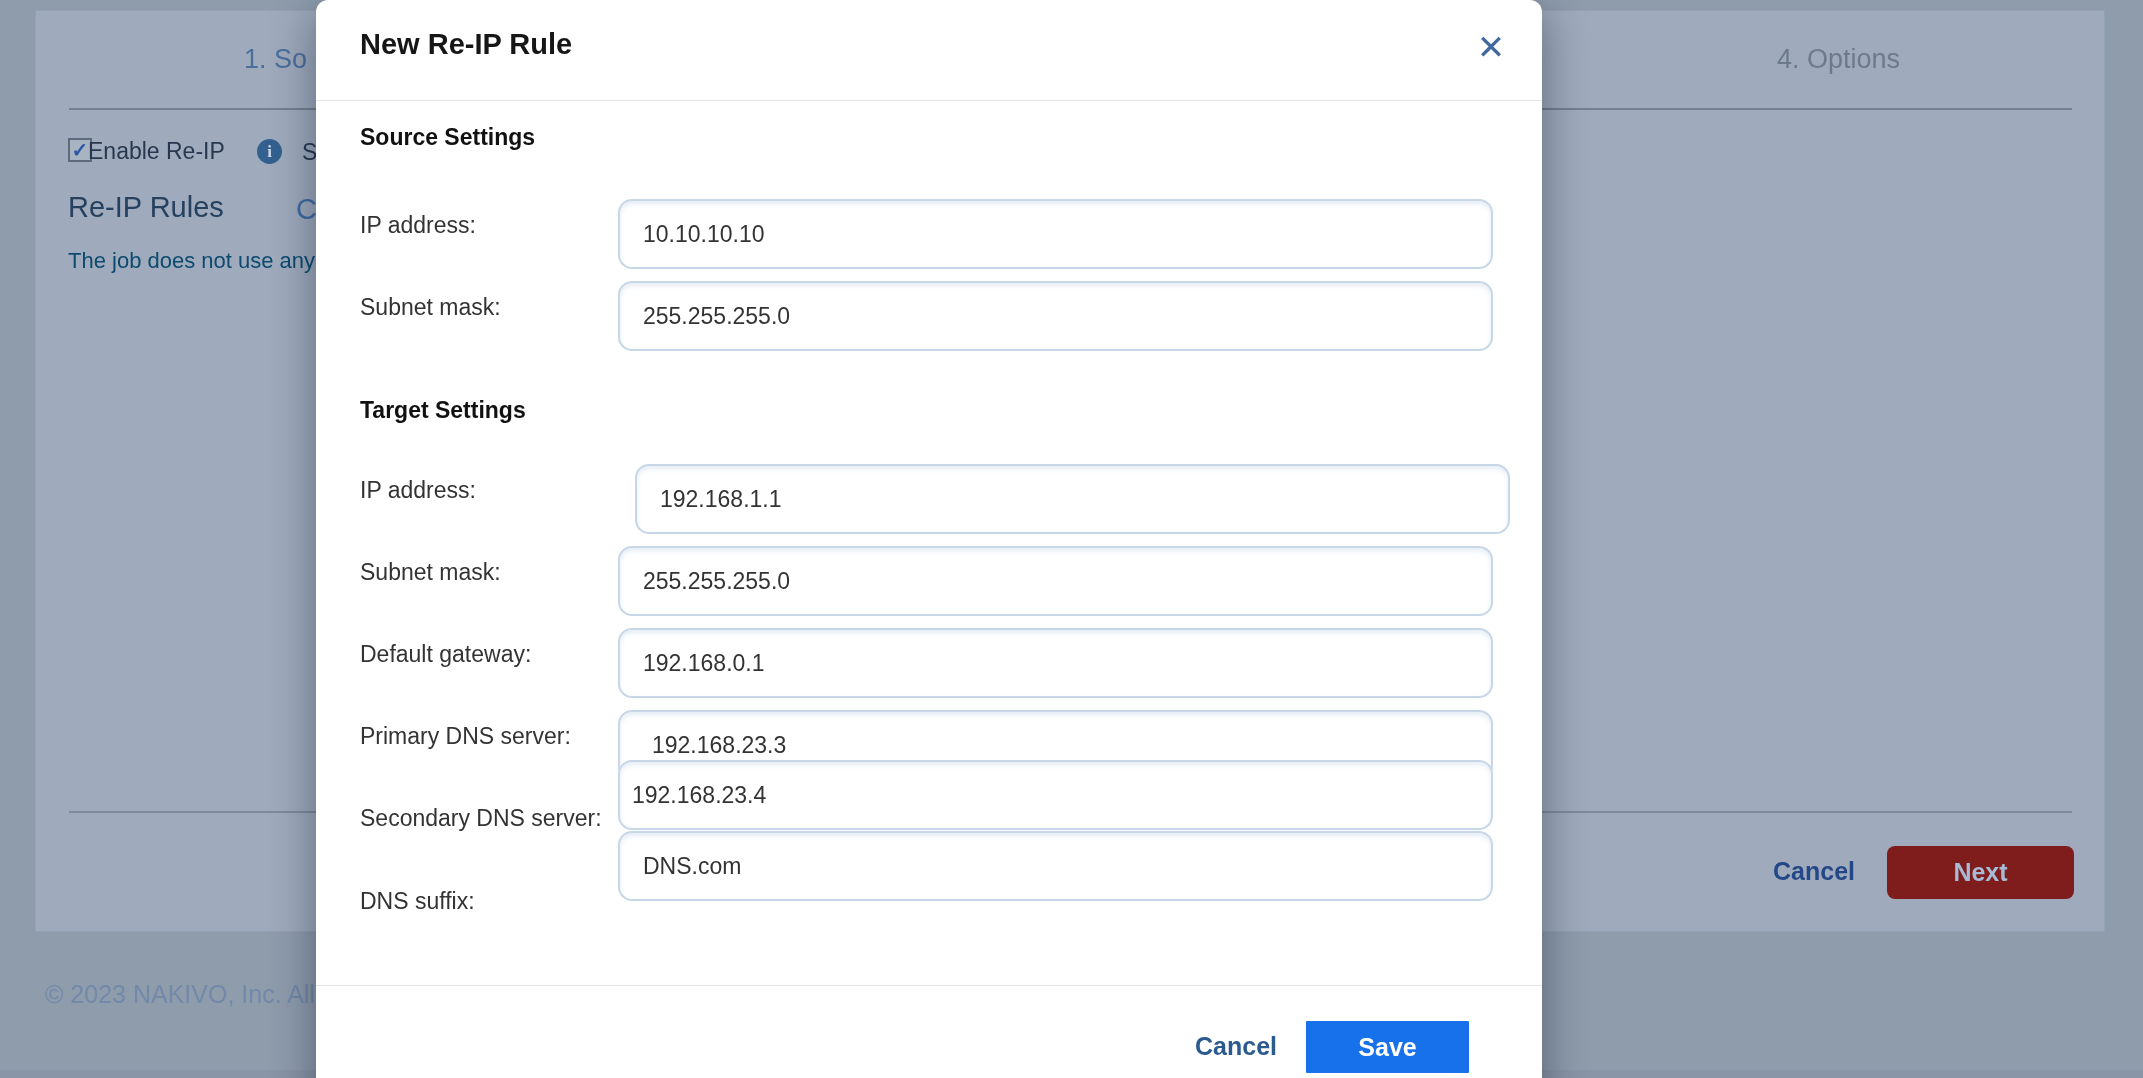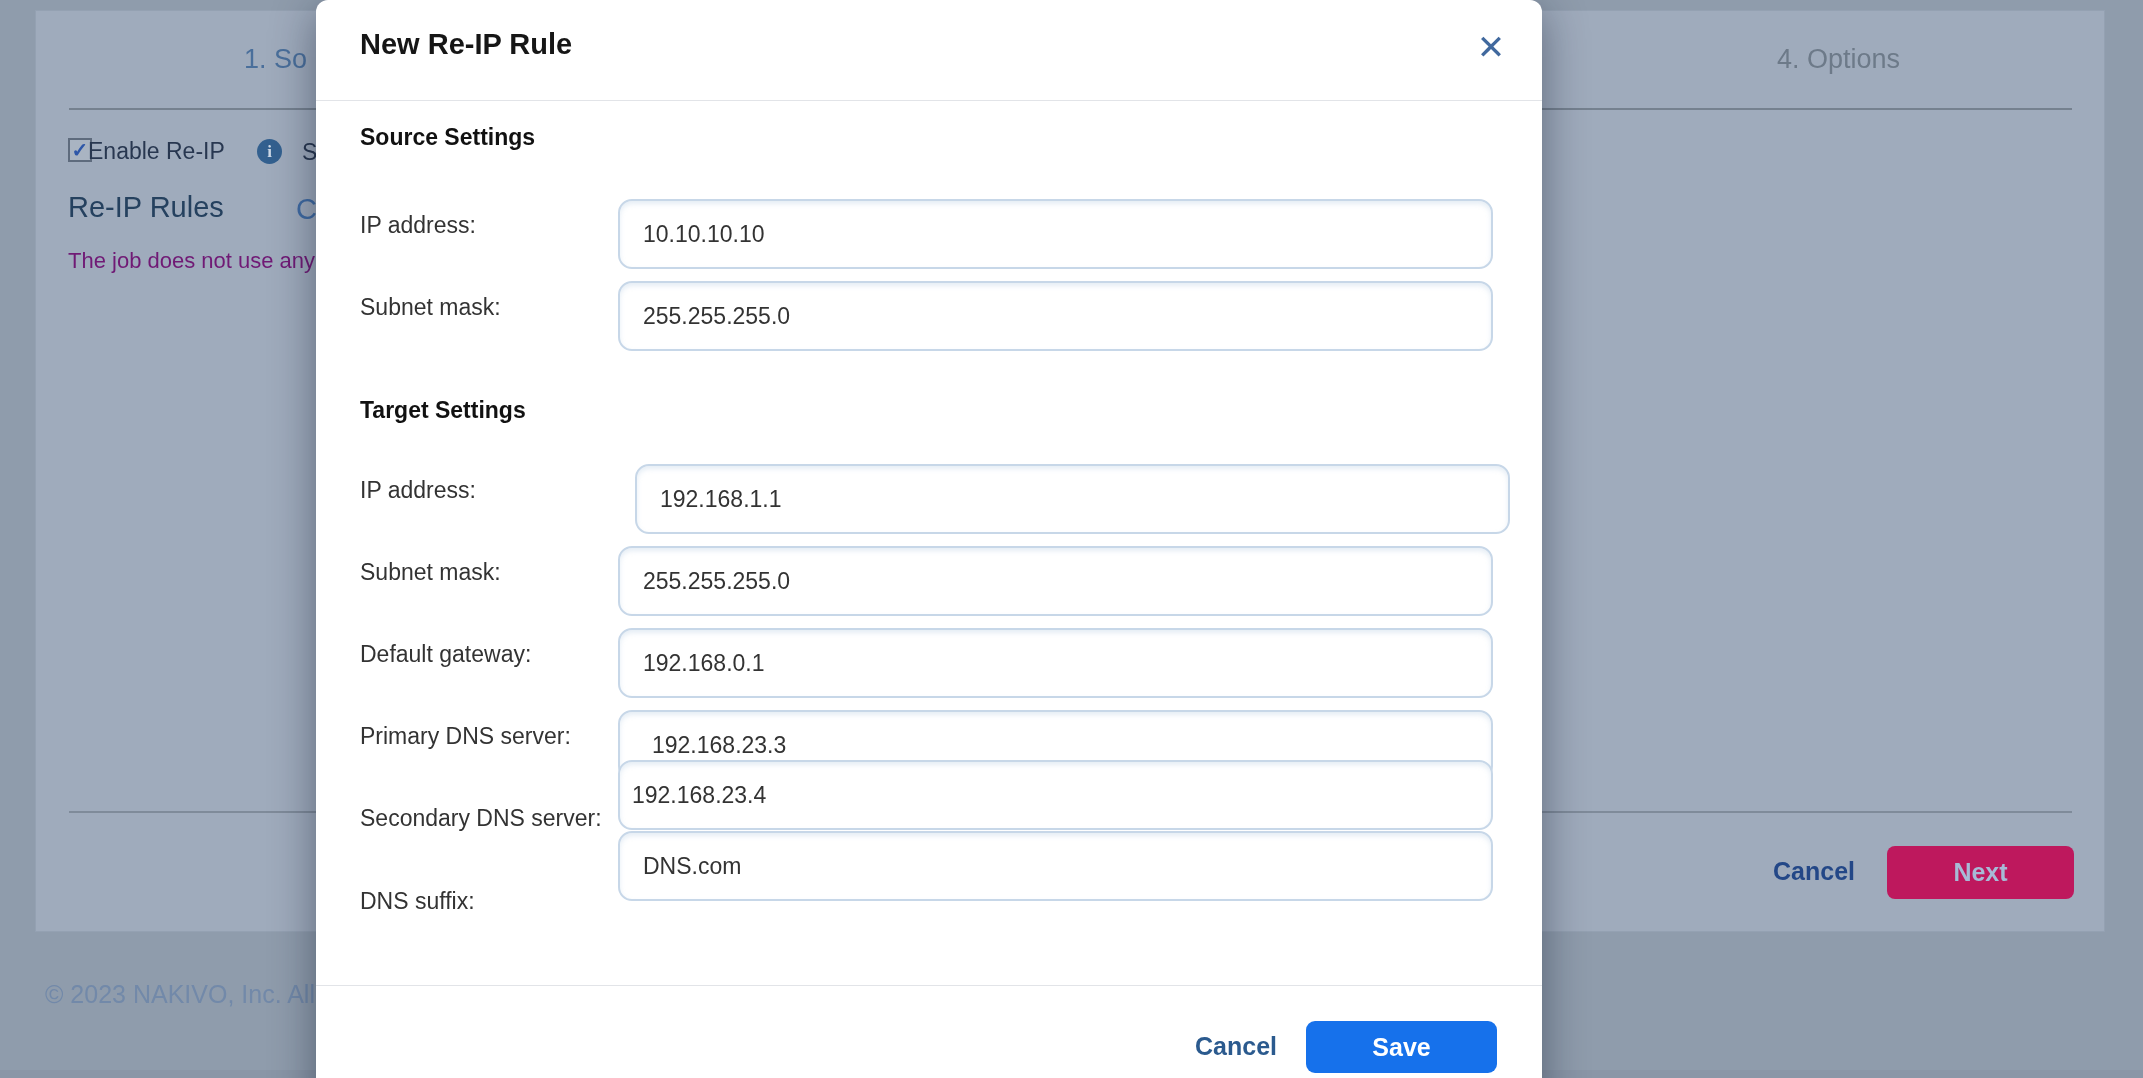--- a/index.html
+++ b/index.html
@@ -26,31 +26,31 @@
     display:flex;align-items:center;justify-content:center;
     color:#2e57a8;font-size:20px;font-weight:bold;line-height:1;
   }
   .enable-label{position:absolute;left:52px;top:127px;font-size:23px;color:#283750;}
   .info-icon{
     position:absolute;left:221px;top:128px;width:25px;height:25px;border-radius:50%;
     background:#33608f;color:#cdd8e6;display:flex;align-items:center;justify-content:center;
     font-size:17px;font-weight:bold;font-family:"Liberation Serif", serif;
   }
   .rules-heading{position:absolute;left:32px;top:180px;font-size:29px;color:#25415f;}
-  .rules-empty{position:absolute;left:32px;top:237px;font-size:22px;color:#701a75;white-space:nowrap;}
+  .rules-empty{position:absolute;left:32px;top:237px;font-size:22px;color:#0c4a6e;white-space:nowrap;}
   .frag{position:absolute;overflow:hidden;white-space:nowrap;}
   .frag-s{left:266px;top:128px;width:16px;font-size:23px;color:#283750;}
   .frag-c{left:260px;top:182px;width:22px;font-size:29px;color:#3f6ba3;}
   .wiz-cancel{
     position:absolute;left:1725px;top:846px;width:106px;text-align:center;
     font-size:25px;font-weight:bold;color:#234787;cursor:pointer;
   }
   .wiz-next{
     position:absolute;left:1851px;top:835px;width:187px;height:53px;
-    background:#be185d;border:none;border-radius:8px;
+    background:#7f1d1d;border:none;border-radius:8px;
     color:#a7bad6;font-size:25px;font-weight:bold;font-family:inherit;cursor:pointer;
   }
   .copyright{position:absolute;left:45px;top:980px;font-size:25px;color:#7289a9;white-space:nowrap;}
 
   
   .modal{
     position:absolute;left:316px;top:0;width:1226px;height:1110px;
     background:#ffffff;border-radius:12px;
     box-shadow:0 10px 45px rgba(10,20,40,0.45);
   }
@@ -71,22 +71,22 @@
     box-shadow:inset 0 3px 5px rgba(160,190,220,0.28);
     font-size:23px;color:#333;padding:0 0 0 23px;font-family:inherit;outline:none;
   }
   .modal-footer-divider{position:absolute;left:0;top:985px;width:1226px;height:1px;background:#e2e4e8;}
   .modal-cancel{
     position:absolute;left:865px;top:1032px;width:110px;text-align:center;
     background:none;border:none;font-size:25px;font-weight:bold;color:#2b5a8e;
     font-family:inherit;cursor:pointer;padding:0;
   }
   .modal-save{
-    position:absolute;left:990px;top:1021px;width:191px;height:52px;
-    background:#1671eb;border:none;border-radius:9px;
+    position:absolute;left:990px;top:1021px;width:163px;height:52px;
+    background:#1671eb;border:none;border-radius:1px;
     color:#ffffff;font-size:25px;font-weight:bold;font-family:inherit;cursor:pointer;
   }
 </style>
 </head>
 <body>
 
 <div class="page">
   <div class="panel">
     <span class="step step-1">1. So</span>
     <span class="step step-4">4. Options</span>

